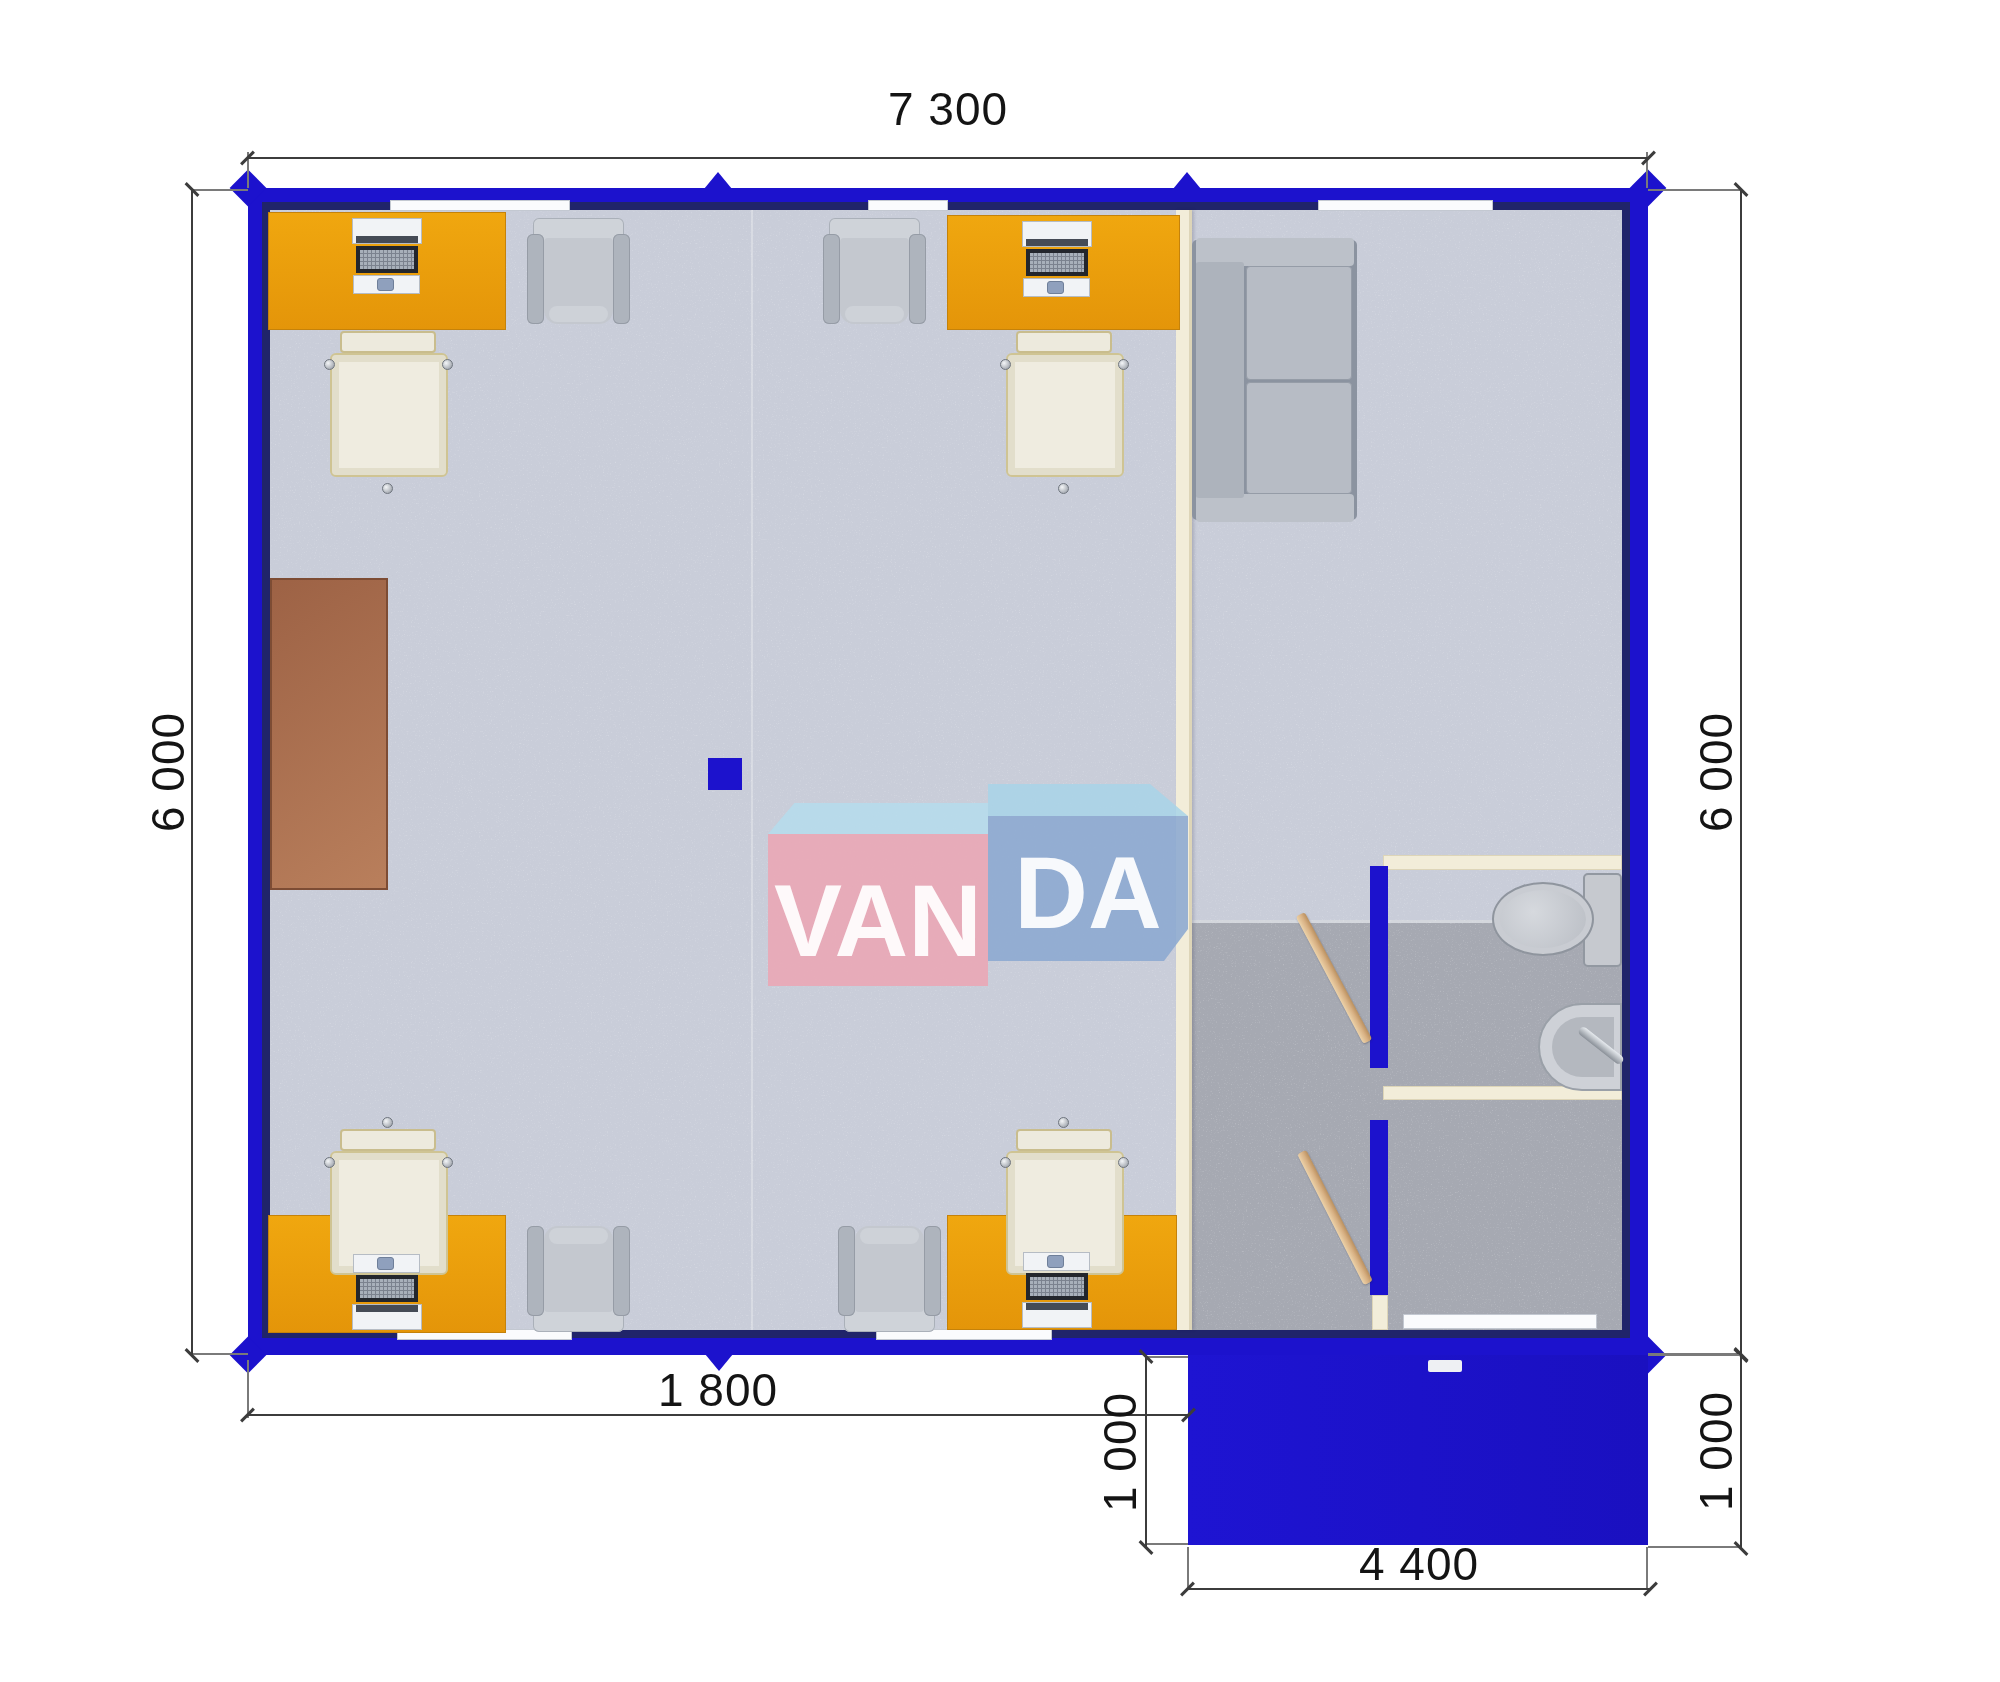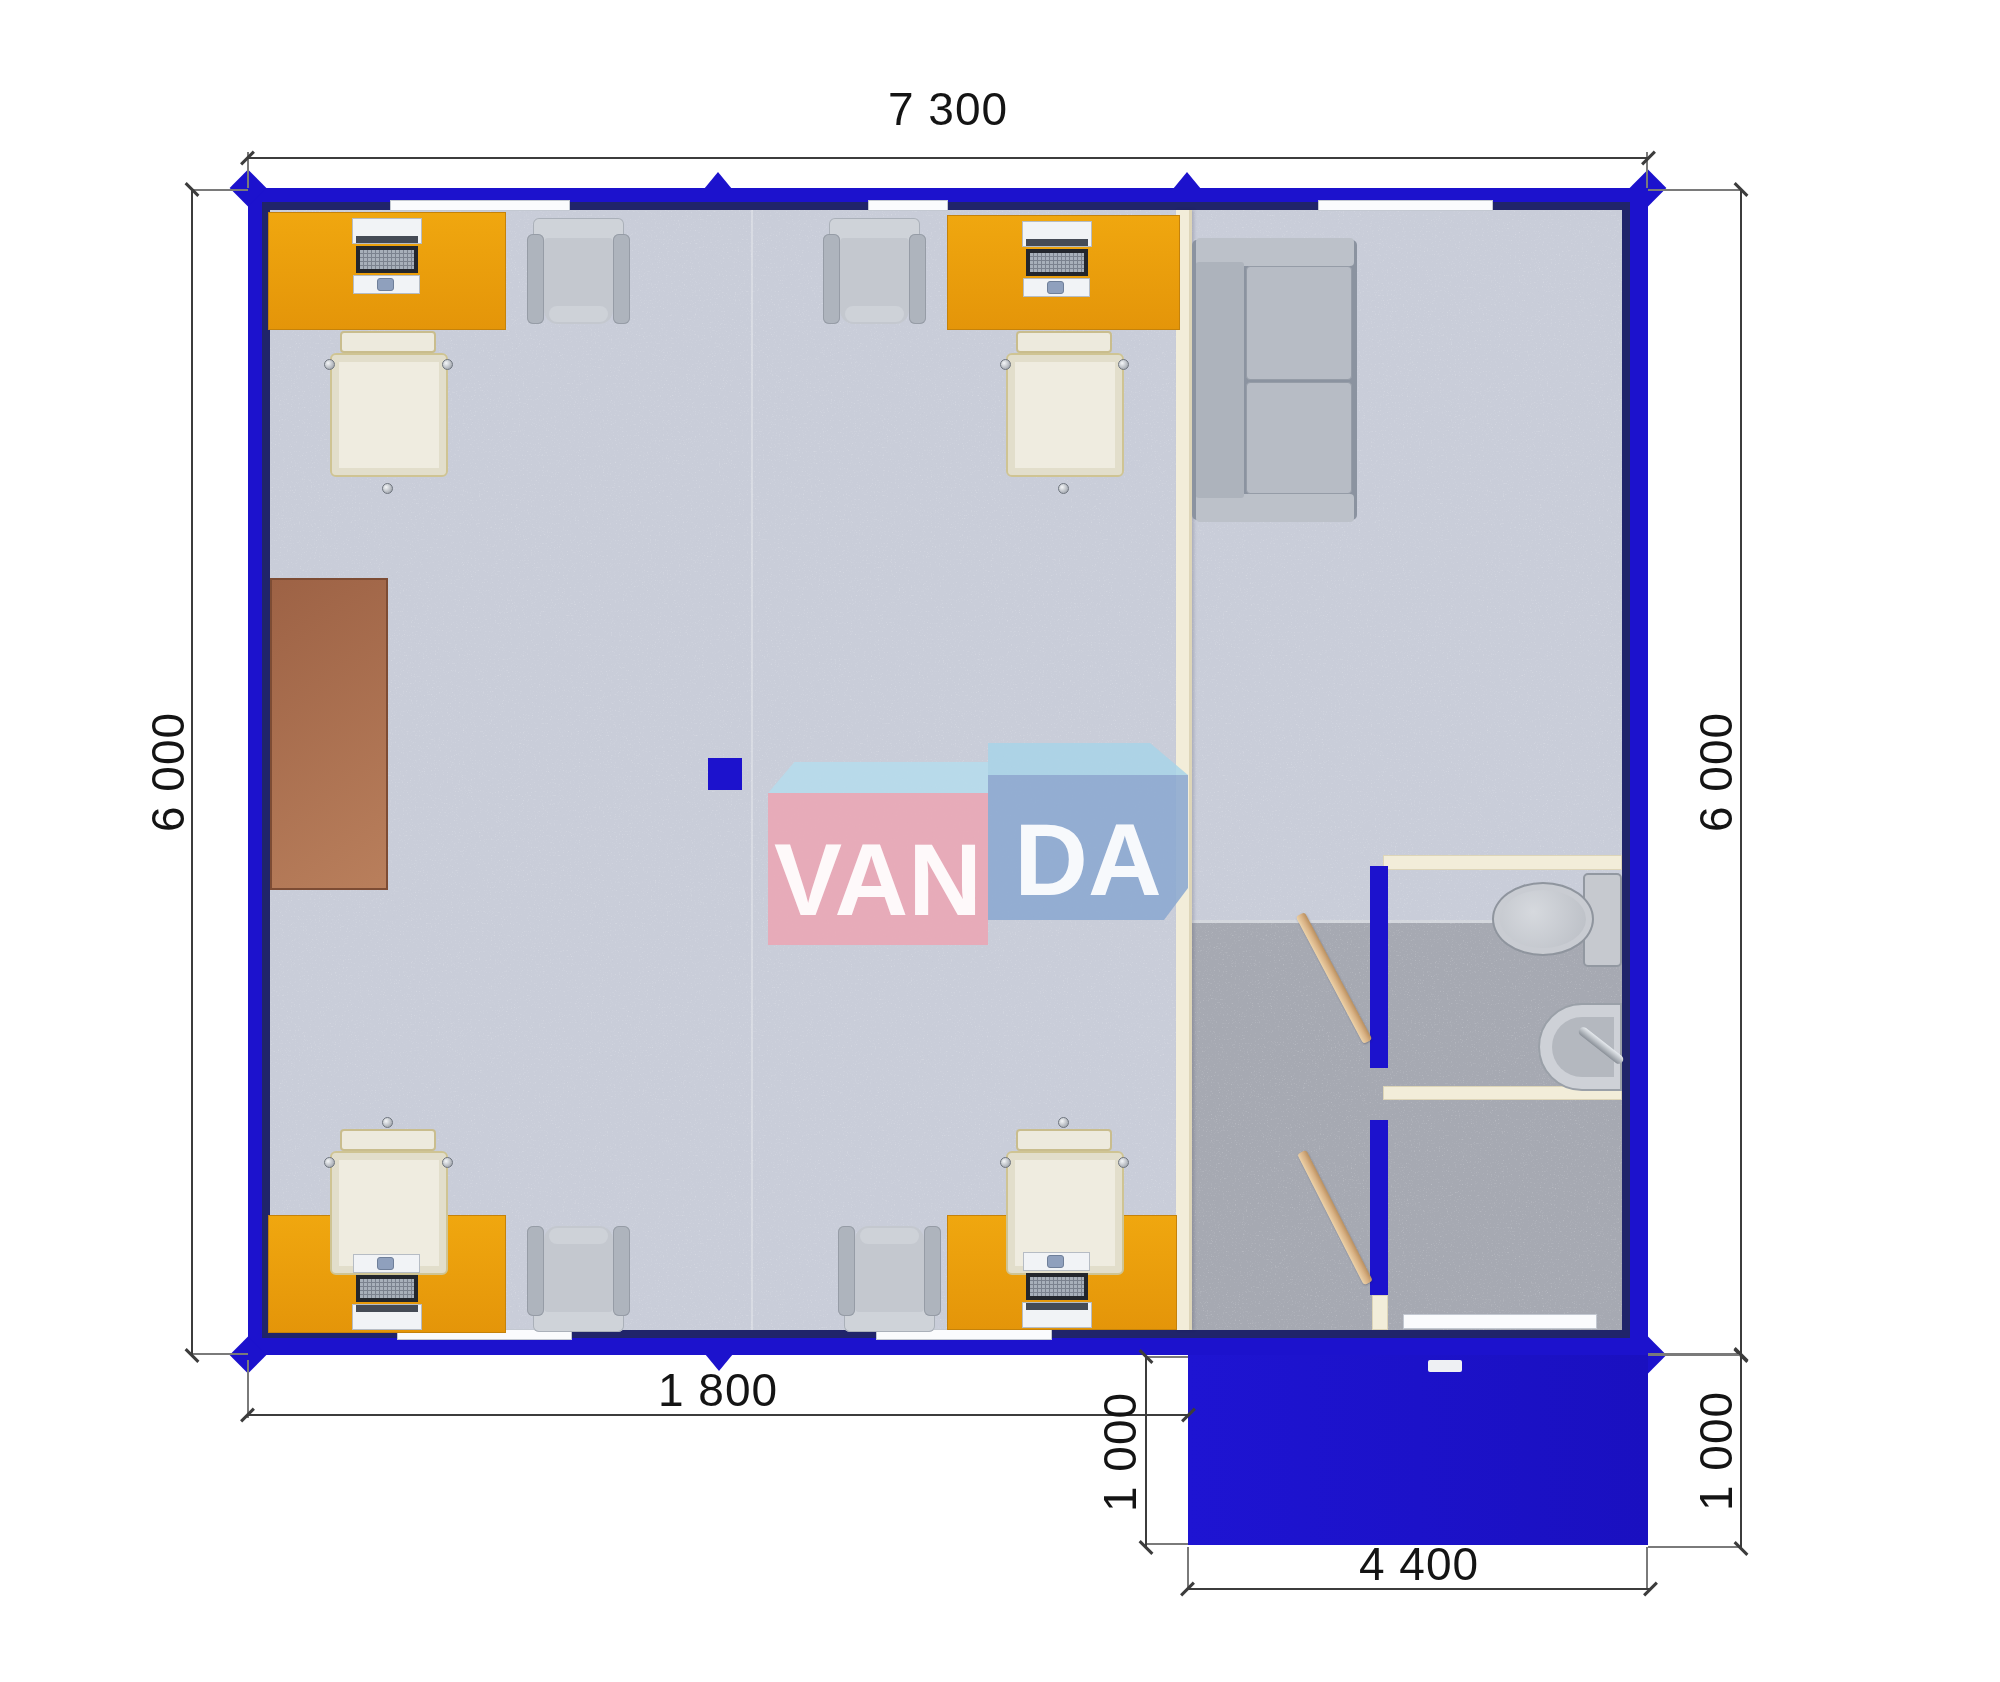--- a/index.html
+++ b/index.html
@@ -208,27 +208,27 @@
   <div class="abs" style="left:1492px;top:873px;width:130px;height:96px;z-index:20;">
     <div class="abs" style="left:91px;top:0;width:39px;height:94px;background:#c6c9cf;border:2px solid #9298a1;border-radius:5px;box-sizing:border-box;"></div>
     <div class="abs" style="left:0;top:9px;width:102px;height:74px;background:radial-gradient(circle at 40% 40%,#d6d9de,#b6bac1);border:2px solid #8f959e;border-radius:50%;box-sizing:border-box;box-shadow:inset 0 0 0 6px #c9ccd2;"></div>
   </div>
   <div class="abs" style="left:1538px;top:1003px;width:84px;height:88px;z-index:20;">
     <div class="abs" style="left:0;top:0;width:84px;height:88px;background:#ced1d7;border:2px solid #9aa0a8;border-radius:46px 0 0 46px;box-sizing:border-box;"></div>
     <div class="abs" style="left:14px;top:14px;width:62px;height:60px;background:#b4b8bf;border-radius:32px 0 0 32px;"></div>
     <div class="abs" style="left:36px;top:38px;width:54px;height:9px;background:linear-gradient(180deg,#e6eaee,#8a9098);border-radius:5px;transform:rotate(38deg);"></div>
   </div>
 
-  <div class="abs" style="left:740px;top:735px;width:470px;height:215px;z-index:40;pointer-events:none;">
+  <div class="abs" style="left:740px;top:776px;width:470px;height:215px;z-index:40;pointer-events:none;">
     <div class="abs" style="left:28px;top:27px;width:220px;height:31px;background:rgba(181,220,236,.85);clip-path:polygon(0% 100%,12% 0%,100% 0%,100% 100%);"></div>
     <div class="abs" style="left:28px;top:58px;width:220px;height:152px;background:rgba(234,166,180,.88);"></div>
     <div class="abs" style="left:248px;top:8px;width:200px;height:32px;background:rgba(168,212,232,.85);clip-path:polygon(0 0,81% 0,100% 100%,0 100%);"></div>
     <div class="abs" style="left:248px;top:40px;width:200px;height:145px;background:rgba(139,168,208,.88);clip-path:polygon(0 0,100% 0,100% 78%,88% 100%,0 100%);"></div>
     <div class="abs" style="left:28px;top:80px;width:220px;height:130px;font-size:102px;font-weight:800;color:rgba(255,255,255,.93);text-align:center;line-height:130px;">VAN</div>
-    <div class="abs" style="left:248px;top:52px;width:200px;height:130px;font-size:102px;font-weight:800;color:rgba(255,255,255,.93);text-align:center;line-height:130px;margin-top:8px;">DA</div>
+    <div class="abs" style="left:248px;top:52px;width:200px;height:130px;font-size:102px;font-weight:800;color:rgba(255,255,255,.93);text-align:center;line-height:130px;">DA</div>
   </div>
 
   <div class="abs eline" style="left:247px;top:152px;width:2px;height:36px;z-index:60;"></div>
   <div class="abs eline" style="left:1646px;top:152px;width:2px;height:36px;z-index:60;"></div>
   <div class="abs dline hline" style="left:248px;top:157px;width:1400px;height:2px;z-index:60;"></div>
   <div class="abs dlabel dimtxt" style="left:848px;top:84px;width:200px;height:50px;">7 300</div>
 
   <div class="abs eline" style="left:191px;top:189px;width:57px;height:2px;z-index:60;"></div>
   <div class="abs eline" style="left:191px;top:1353px;width:57px;height:2px;z-index:60;"></div>
   <div class="abs dline vline" style="left:191px;top:190px;width:2px;height:1165px;z-index:60;"></div>

